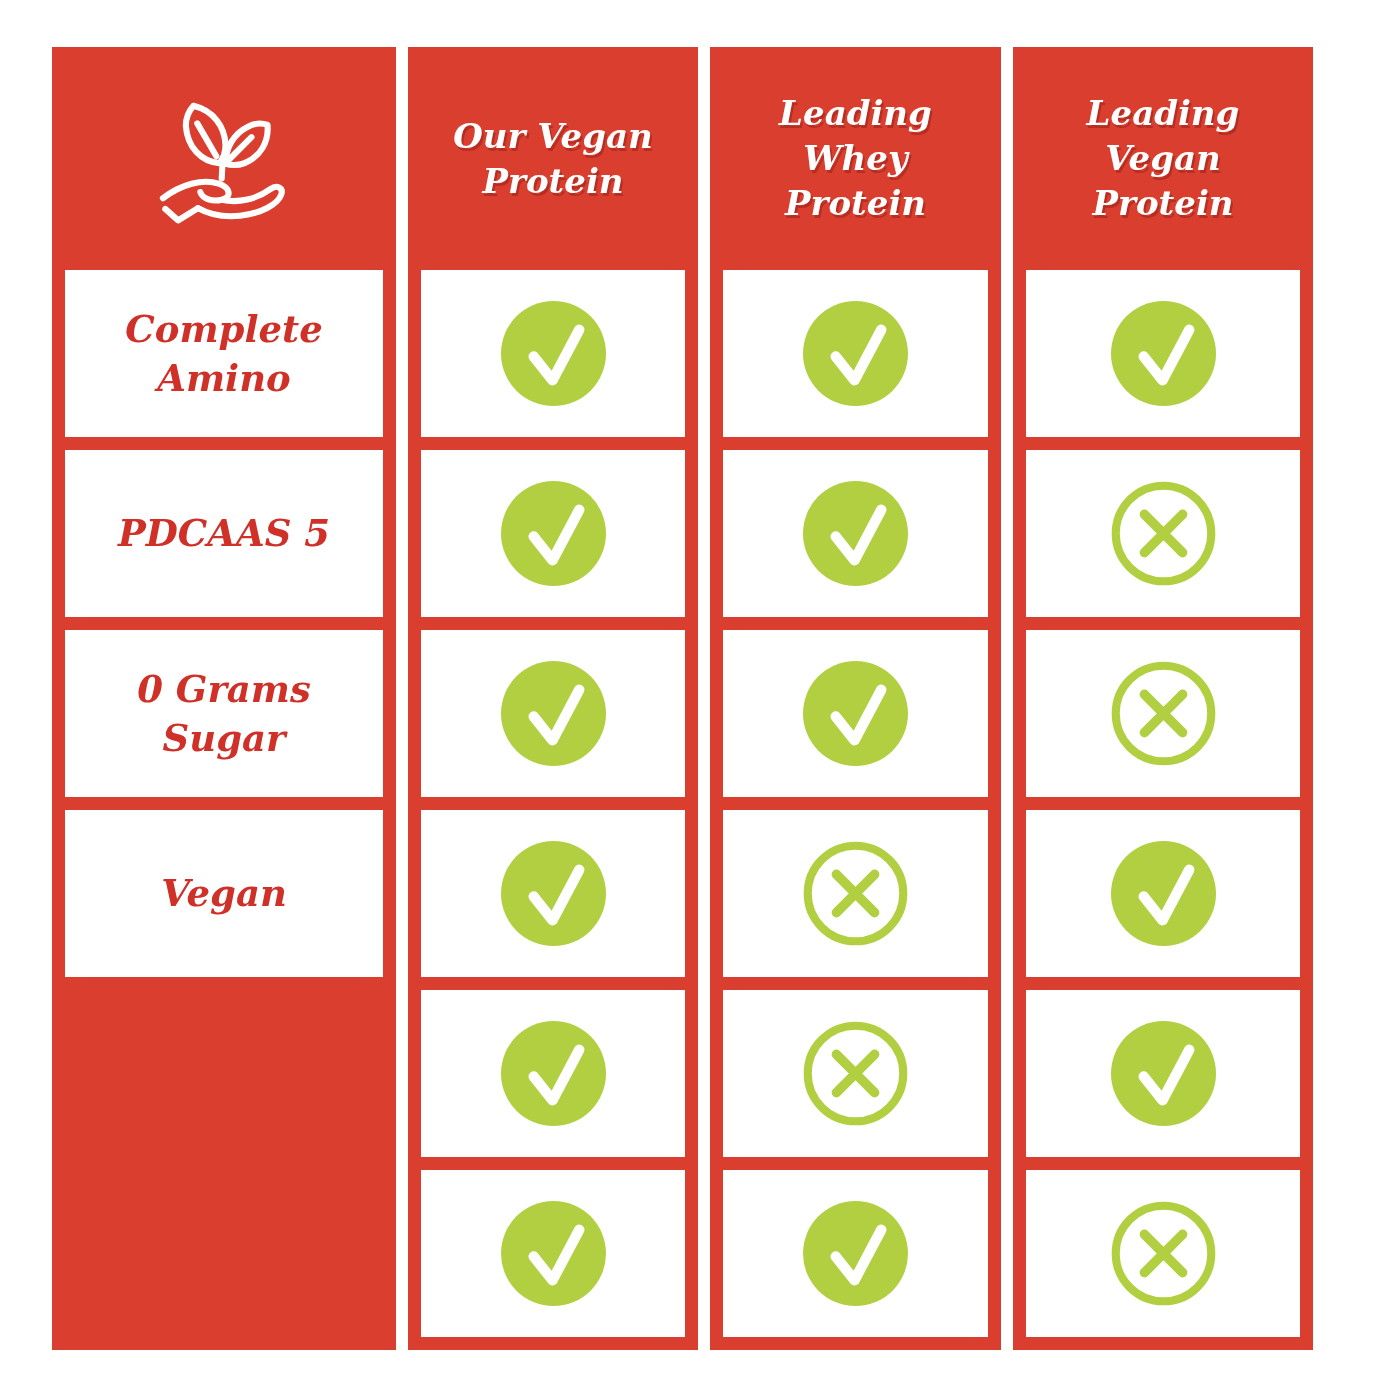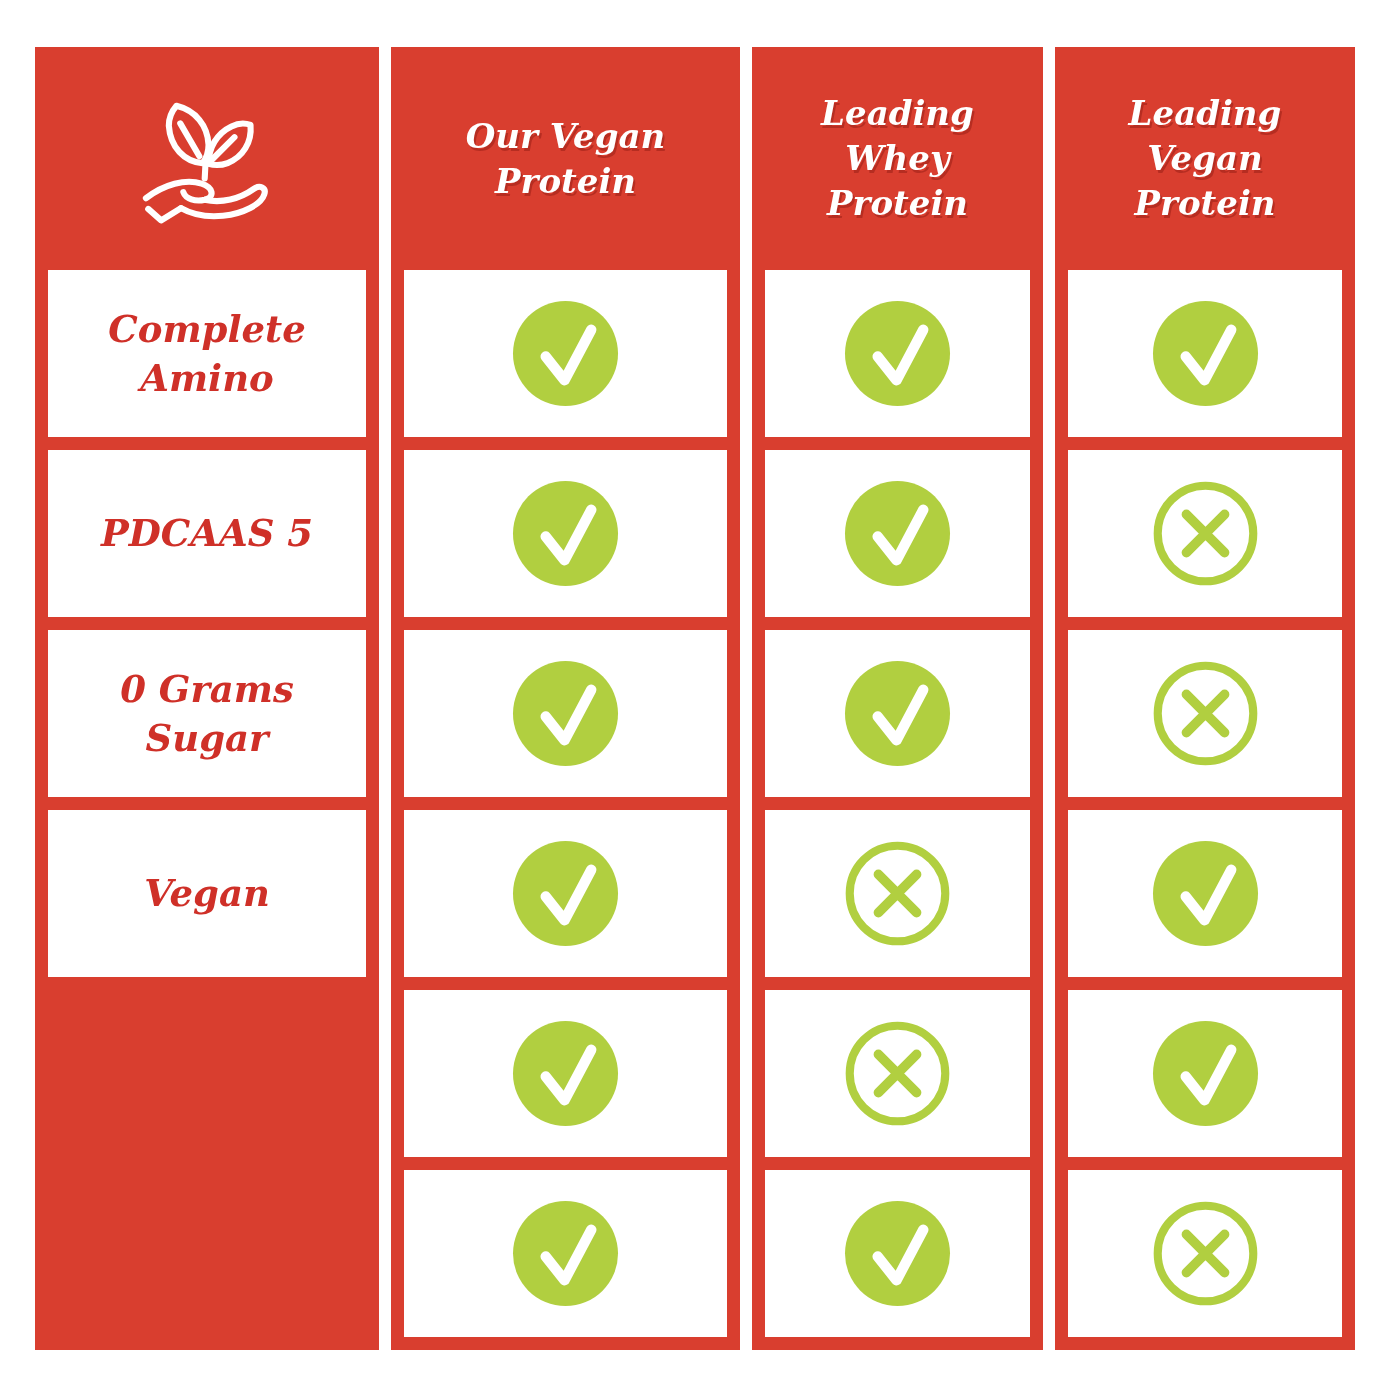--- a/index.html
+++ b/index.html
@@ -17,22 +17,22 @@
   .board{
     position:absolute;left:35px;top:47px;width:1329px;height:1303px;
     display:flex;gap:12px;
   }
   .col{
     background:var(--red);
     padding:13px;
     display:flex;flex-direction:column;gap:13px;
     box-sizing:border-box;
   }
-  .col-label{width:344px;}
-  .col-a{width:349px;}
+  .col-label{width:344px;margin-left:17px;}
+  .col-a{width:290px;}
   .col-b{width:291px;}
   .col-c{width:300px;}
   .head{
     height:197px;flex:0 0 197px;
     display:flex;align-items:center;justify-content:center;
     text-align:center;
   }
   .htitle{
     color:#ffffff;
     font-size:34px;font-weight:bold;font-style:italic;

